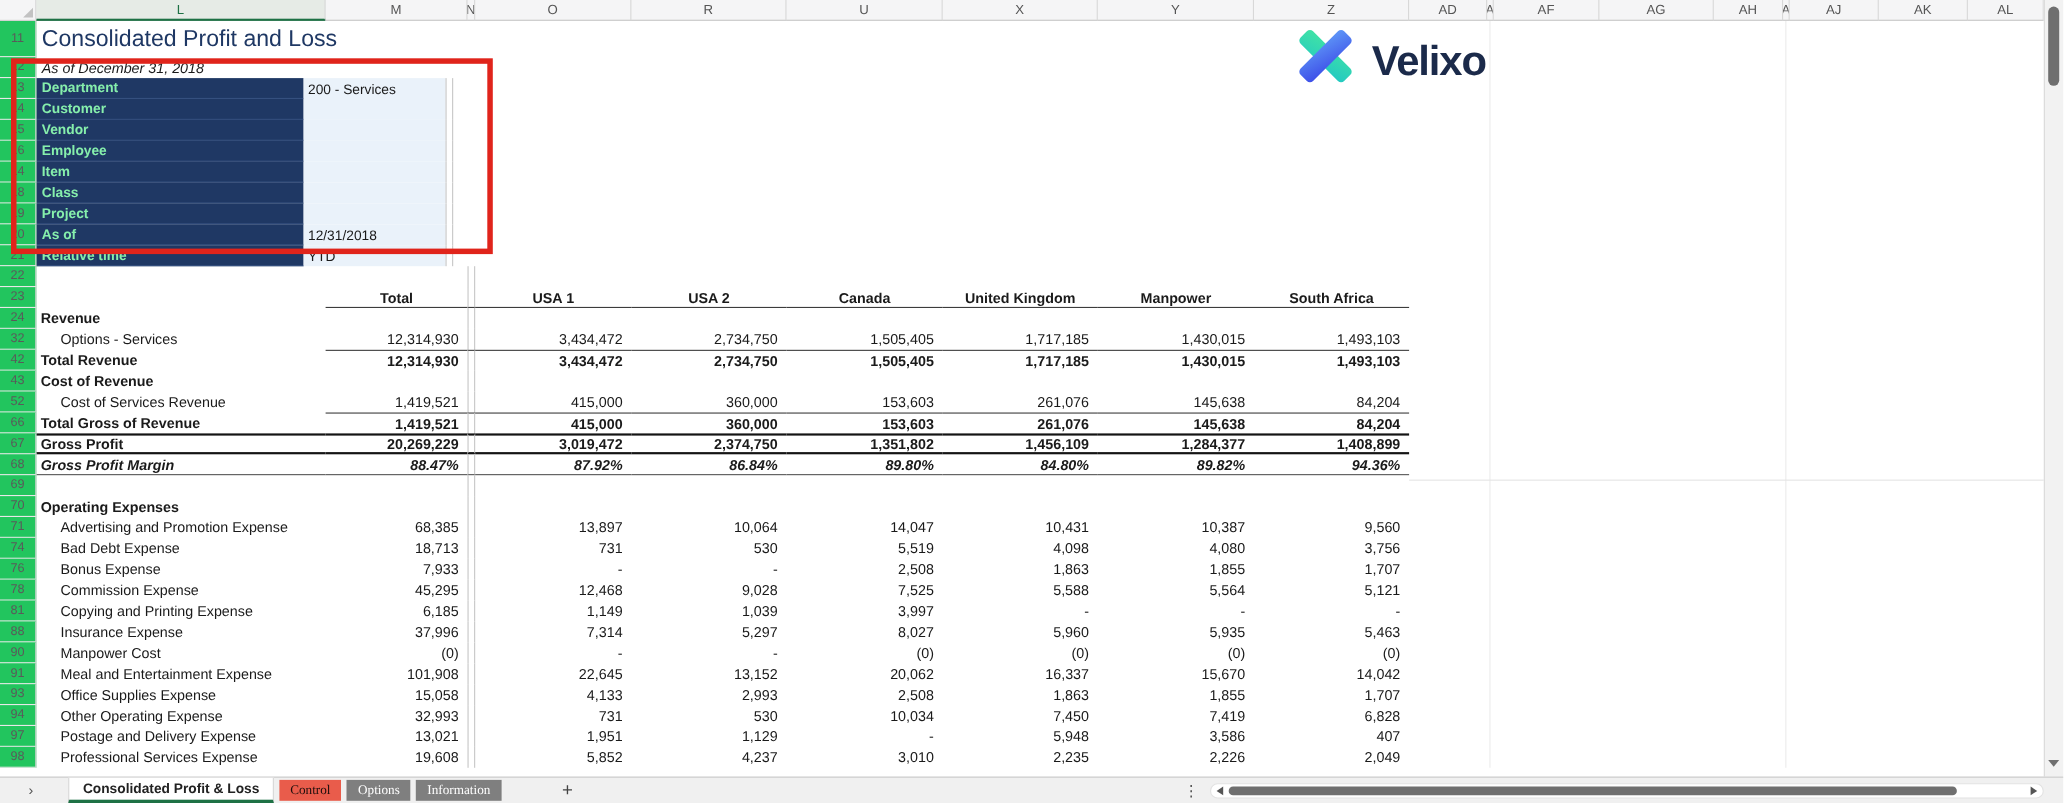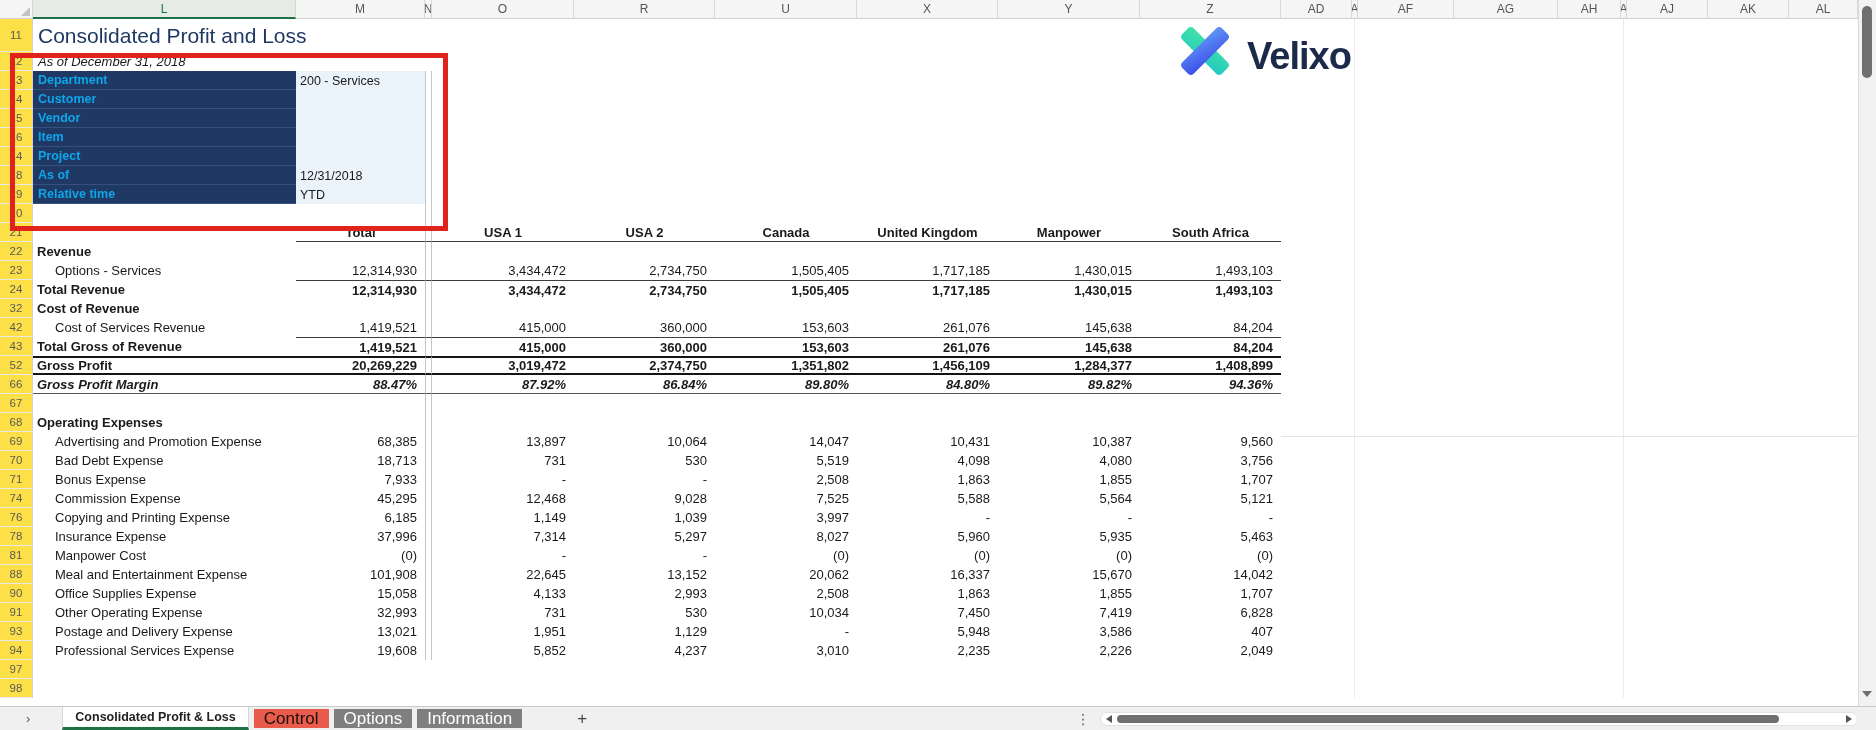--- a/index.html
+++ b/index.html
@@ -13,30 +13,30 @@
   .tri{position:absolute;right:2px;bottom:2px;width:0;height:0;
        border-left:9px solid transparent;border-bottom:9px solid #C2C2C2;}
   .colhdr{height:19px;box-sizing:border-box;border-right:1px solid #D8D8D8;border-bottom:1px solid #CFCFCF;
           font-size:12px;color:#555;display:flex;align-items:center;justify-content:center;
           overflow:hidden;flex:none;}
   .colhdr.sel{background:#E6EBE6;border-bottom:2px solid #1E7145;color:#1E7145;}
 
   
   .rownums{position:absolute;left:0;top:19px;width:33px;z-index:2;}
   .rownum{box-sizing:border-box;height:19px;border-bottom:1px solid #E8E8E8;border-right:1px solid #D0D0D0;
-          font-size:11.5px;color:#5A5A5A;display:flex;align-items:center;justify-content:center;background:#fde047;}
+          font-size:11.5px;color:#5A5A5A;display:flex;align-items:center;justify-content:center;background:#22c55e;}
   .rownum.tall{height:33px;}
 
   
   .grid{position:absolute;left:33px;top:19px;width:1248px;z-index:1;}
   .title-row{height:33px;font-size:21px;color:#1F3864;display:flex;align-items:center;
              padding-left:5px;white-space:nowrap;}
   .subtitle-row{height:19px;font-style:italic;font-size:13px;display:flex;align-items:center;padding-left:5px;}
   .crow{display:flex;height:19px;}
-  .clbl{width:263px;background:#1F3864;color:#0ea5e9;font-weight:700;font-size:12.5px;display:flex;
+  .clbl{width:243px;background:#1F3864;color:#86efac;font-weight:700;font-size:12.5px;display:flex;
         align-items:center;padding-left:5px;box-sizing:border-box;border-bottom:1px solid #35507F;flex:none;}
   .cval{width:129px;background:#EAF2FA;font-size:12.5px;display:flex;align-items:center;
         padding-left:4px;box-sizing:border-box;flex:none;white-space:nowrap;}
   .nd{width:7px;box-sizing:border-box;border-left:1px solid #C6C6C6;border-right:1px solid #C6C6C6;flex:none;}
 
   .trow{display:flex;height:19px;font-size:13px;}
   .lbl{width:263px;display:flex;align-items:center;padding-left:4px;box-sizing:border-box;
        white-space:nowrap;flex:none;}
   .v{display:flex;align-items:center;justify-content:flex-end;padding-right:8px;box-sizing:border-box;
      white-space:nowrap;flex:none;}
@@ -68,21 +68,21 @@
   .varrow{position:absolute;left:3px;bottom:9px;width:0;height:0;
           border-left:5px solid transparent;border-right:5px solid transparent;border-top:6px solid #6F6F6F;}
 
   
   .tabbar{position:absolute;left:0;bottom:0;width:1876px;height:24px;background:#F0F0F0;
           border-top:1px solid #C9C9C9;display:flex;align-items:center;box-sizing:border-box;z-index:5;}
   .navchev{margin-left:26px;color:#555;font-size:13px;}
   .tab-active{margin-left:32px;height:23px;background:#fff;border-bottom:3px solid #1E7145;display:flex;
               align-items:center;padding:0 12px;font-size:12.5px;font-weight:700;color:#222;
               box-sizing:border-box;border-left:1px solid #D5D5D5;border-right:1px solid #D5D5D5;}
-  .tab{height:19px;display:flex;align-items:center;padding:0 10px;font-size:17px;margin-left:5px;flex:none;}
+  .tab{height:19px;display:flex;align-items:center;padding:0 10px;font-size:12px;margin-left:5px;flex:none;font-family:Liberation Serif, serif;}
   .t-red{background:#E95C4B;color:#1d0f0d;}
   .t-gray{background:#7F7F7F;color:#fff;}
   .addsheet{margin-left:55px;font-size:17px;color:#444;}
   .tabmenu{margin-left:auto;color:#555;font-size:14px;margin-right:10px;}
   .hscroll{width:758px;height:14px;background:#FFF;border-radius:7px;display:flex;align-items:center;
            margin-right:18px;border:1px solid #E2E2E2;box-sizing:border-box;flex:none;}
   .harrow-l{width:0;height:0;border-top:4px solid transparent;border-bottom:4px solid transparent;
             border-right:6px solid #555;margin:0 5px;flex:none;}
   .hthumb{width:662px;height:8px;background:#6F6F6F;border-radius:4px;flex:none;}
   .harrow-r{width:0;height:0;border-top:4px solid transparent;border-bottom:4px solid transparent;
@@ -174,21 +174,31 @@
         <div class="clbl">Customer</div>
         <div class="cval"></div>
         <div class="nd"></div>
       </div>
         <div class="crow">
         <div class="clbl">Vendor</div>
         <div class="cval"></div>
         <div class="nd"></div>
       </div>
         <div class="crow">
+        <div class="clbl">Employee</div>
+        <div class="cval"></div>
+        <div class="nd"></div>
+      </div>
+        <div class="crow">
         <div class="clbl">Item</div>
+        <div class="cval"></div>
+        <div class="nd"></div>
+      </div>
+        <div class="crow">
+        <div class="clbl">Class</div>
         <div class="cval"></div>
         <div class="nd"></div>
       </div>
         <div class="crow">
         <div class="clbl">Project</div>
         <div class="cval"></div>
         <div class="nd"></div>
       </div>
         <div class="crow">
         <div class="clbl">As of</div>

